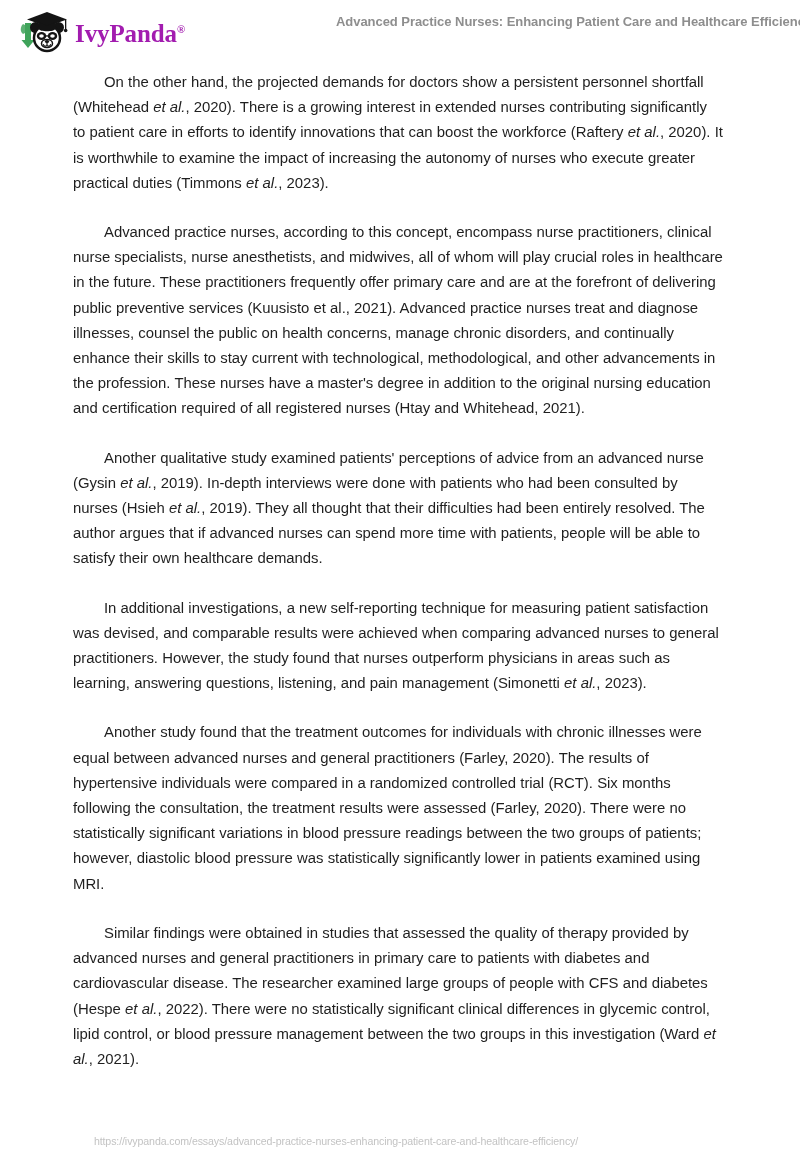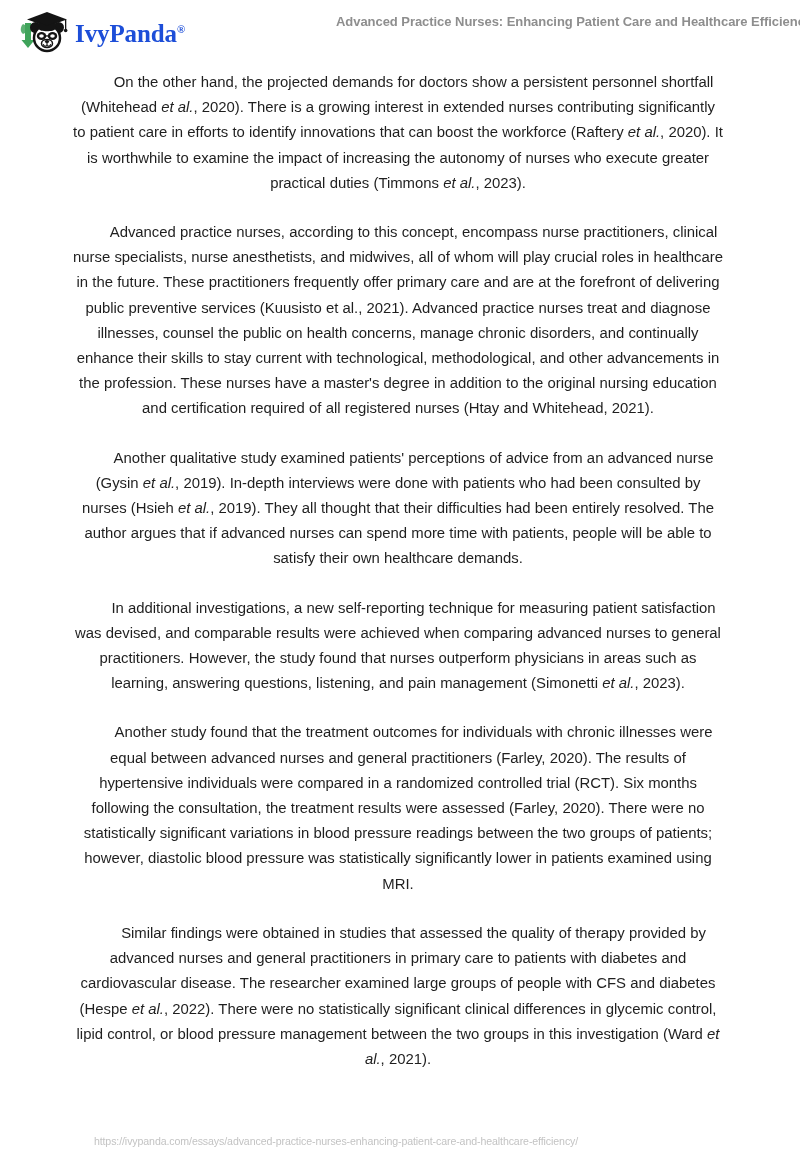--- a/index.html
+++ b/index.html
@@ -81,21 +81,21 @@
     position: absolute;
     left: 73px;
     top: 70px;
     width: 650px;
   }
 
   .para {
     margin: 0 0 24px 0;
     font-size: 14.9px;
     line-height: 25.2px;
-    text-align: center;
+    text-align: left;
     text-indent: 31px;
     color: #1f1f1f;
     letter-spacing: -0.02px;
     word-spacing: 0.1px;
   }
 
   .para:last-child {
     margin-bottom: 16px;
   }
 
@@ -158,21 +158,21 @@
       <ellipse cx="62" cy="65" rx="4.2" ry="3" fill="#141414"></ellipse>
       <path d="M62 67 L62 73 M62 73 C58 76, 55 73, 55 71 M62 73 C66 76, 69 73, 69 71" stroke="#141414" stroke-width="2.4" fill="none" stroke-linecap="round"></path>
 
       <g fill="#141414">
         <path d="M62 6 L102 21 L62 35 L22 21 Z"></path>
         <path d="M46 27 L46 40 C46 46, 78 46, 78 40 L78 27 L62 33 Z"></path>
         <rect x="98" y="21" width="2.6" height="20" rx="1"></rect>
         <circle cx="99.3" cy="43" r="3.6"></circle>
       </g>
     </svg>
-    <span class="brand-name" style="color: #1d4ed8;"><span>IvyPanda</span><span class="brand-reg">®</span></span>
+    <span class="brand-name" style="color: #a21caf;"><span>IvyPanda</span><span class="brand-reg">®</span></span>
   </div>
 
   <div class="header-title" style="color: rgb(142, 142, 142);">Advanced Practice Nurses: Enhancing Patient Care and Healthcare Efficiency</div>
 </div>
 
 <div class="doc-body">
   <p class="para">On the other hand, the projected demands for doctors show a persistent personnel shortfall (Whitehead <i>et al.</i>, 2020). There is a growing interest in extended nurses contributing significantly to patient care in efforts to identify innovations that can boost the workforce (Raftery <i>et al.</i>, 2020). It is worthwhile to examine the impact of increasing the autonomy of nurses who execute greater practical duties (Timmons <i>et al.</i>, 2023).</p>
   <p class="para">Advanced practice nurses, according to this concept, encompass nurse practitioners, clinical nurse specialists, nurse anesthetists, and midwives, all of whom will play crucial roles in healthcare in the future. These practitioners frequently offer primary care and are at the forefront of delivering public preventive services (Kuusisto et al., 2021). Advanced practice nurses treat and diagnose illnesses, counsel the public on health concerns, manage chronic disorders, and continually enhance their skills to stay current with technological, methodological, and other advancements in the profession. These nurses have a master's degree in addition to the original nursing education and certification required of all registered nurses (Htay and Whitehead, 2021).</p>
   <p class="para">Another qualitative study examined patients' perceptions of advice from an advanced nurse (Gysin <i>et al.</i>, 2019). In-depth interviews were done with patients who had been consulted by nurses (Hsieh <i>et al.</i>, 2019). They all thought that their difficulties had been entirely resolved. The author argues that if advanced nurses can spend more time with patients, people will be able to satisfy their own healthcare demands.</p>
   <p class="para">In additional investigations, a new self-reporting technique for measuring patient satisfaction was devised, and comparable results were achieved when comparing advanced nurses to general practitioners. However, the study found that nurses outperform physicians in areas such as learning, answering questions, listening, and pain management (Simonetti <i>et al.</i>, 2023).</p>

